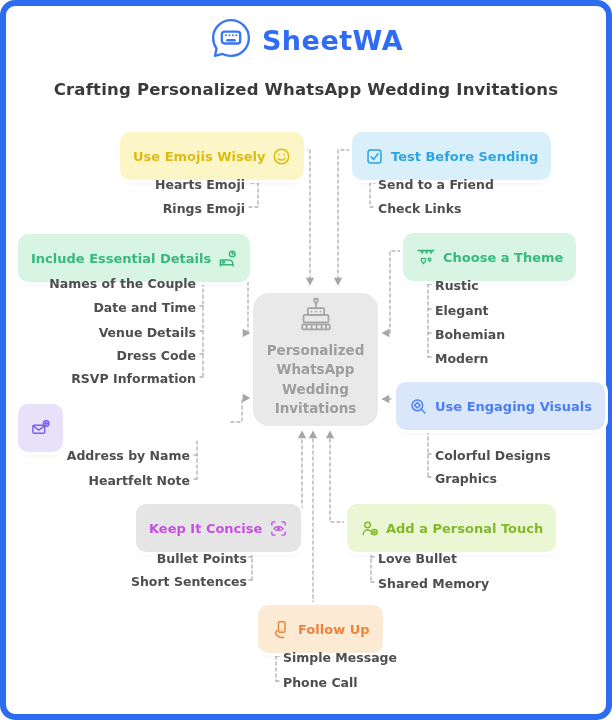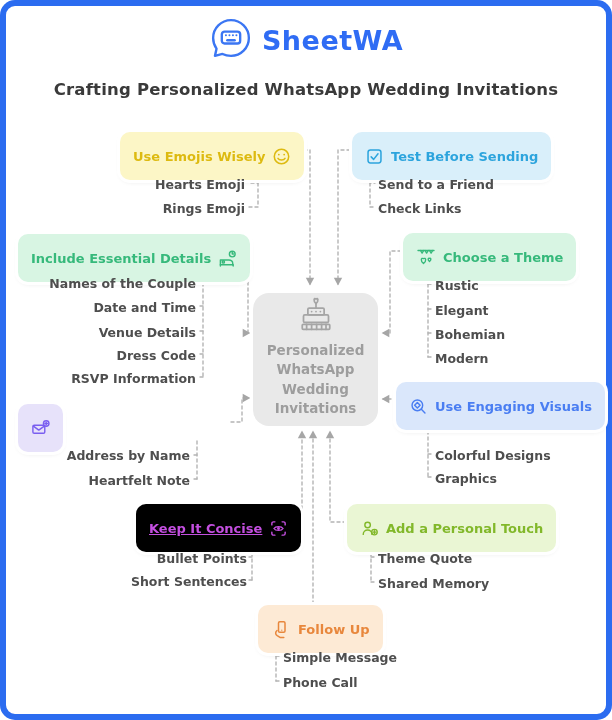--- a/index.html
+++ b/index.html
@@ -9,32 +9,32 @@
     font-family:"DejaVu Sans",sans-serif;overflow:hidden;border-radius:15px;
   }
   
   .logo{position:absolute;top:16px;left:0;right:0;display:flex;align-items:center;justify-content:center;gap:9px;}
   .logo-text{font-size:27px;font-weight:700;color:#2f6cf4;letter-spacing:0.5px;}
   .title{position:absolute;top:80px;left:0;right:0;text-align:center;font-size:16.5px;font-weight:700;color:#3a3a3a;letter-spacing:0.2px;}
   
   .wires{position:absolute;left:0;top:0;pointer-events:none;}
   
   .node{
-    position:absolute;display:flex;align-items:center;gap:7px;height:32px;
-    padding:8px 13px;border-radius:10px;font-size:13px;font-weight:700;white-space:nowrap;
+    position:absolute;display:flex;align-items:center;gap:7px;height:48px;
+    padding:0 13px;border-radius:10px;font-size:13px;font-weight:700;white-space:nowrap;
     box-shadow:0 0 0 3px #ffffff,0 2px 5px rgba(0,0,0,.10);
   }
   .node svg{flex:0 0 auto;display:block;}
   .n1{left:120px;top:132px;color:#ddba10;background:#fcf6c6;}
   .n2{left:352px;top:132px;color:#2ca4dd;background:#d9effa;}
   .n3{left:18px;top:234px;color:#36b97b;background:#d8f5e3;}
   .n4{left:403px;top:233px;color:#36b97b;background:#d8f5e3;}
   .n5{left:18px;top:404px;color:#7a5ef0;background:#e7e2fa;}
   .n6{left:396px;top:382px;color:#4a7ef2;background:#dae7fb;}
-  .n7{left:136px;top:504px;color:#c44fe0;background:#000000;text-decoration:underline;}
+  .n7{left:136px;top:504px;color:#c44fe0;background:#e5e5e5;}
   .n8{left:347px;top:504px;color:#82b82a;background:#eaf6d4;}
   .n9{left:258px;top:605px;color:#e8873c;background:#fdead5;}
   
   .center{
     position:absolute;left:253px;top:293px;width:125px;height:133px;background:#e9e9e9;
     border-radius:16px;display:flex;flex-direction:column;align-items:center;
     color:#9d9d9d;font-size:13.5px;font-weight:700;text-align:center;line-height:1.45;
     box-shadow:0 0 0 3px #ffffff;
   }
   .center .ctr-label{padding:2px 8px 0 8px;}
@@ -260,19 +260,19 @@
 
   <div class="sub ra" style="right:422px;top:448px">Address by Name</div>
   <div class="sub ra" style="right:422px;top:473px">Heartfelt Note</div>
 
   <div class="sub" style="left:435px;top:448px">Colorful Designs</div>
   <div class="sub" style="left:435px;top:471px">Graphics</div>
 
   <div class="sub ra" style="right:365px;top:551px">Bullet Points</div>
   <div class="sub ra" style="right:365px;top:574px">Short Sentences</div>
 
-  <div class="sub" style="left:378px;top:551px">Theme Quote</div>
+  <div class="sub" style="left:378px;top:551px">Love Bullet</div>
   <div class="sub" style="left:378px;top:576px">Shared Memory</div>
 
   <div class="sub" style="left:283px;top:650px">Simple Message</div>
   <div class="sub" style="left:283px;top:675px">Phone Call</div>
 
 </div>
 
 </body></html>

